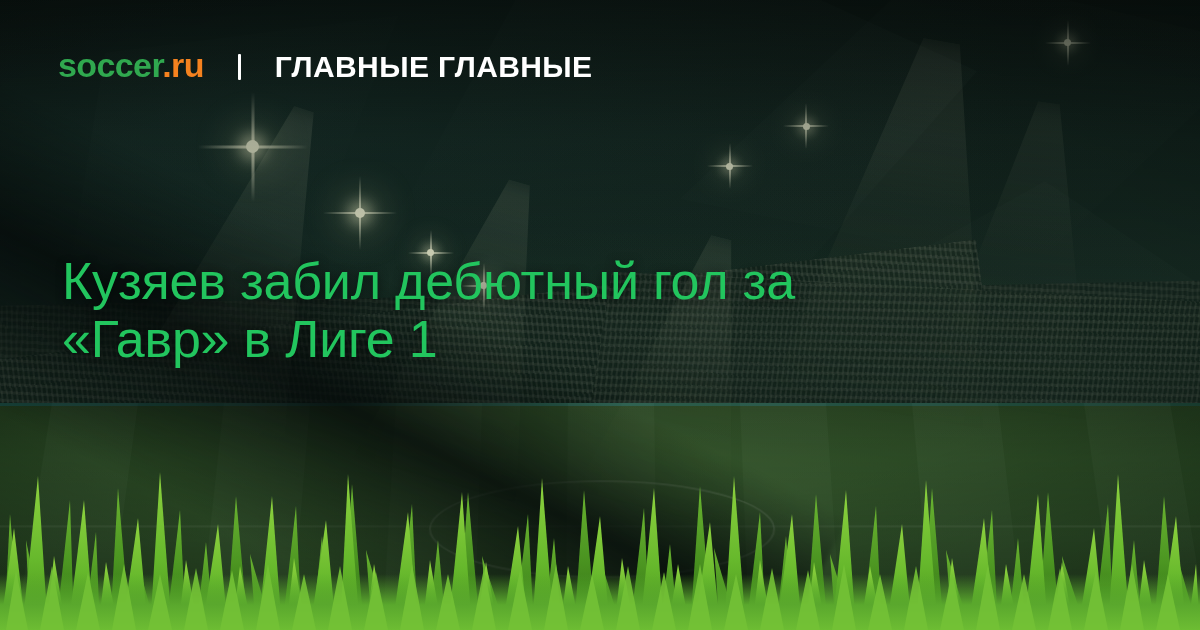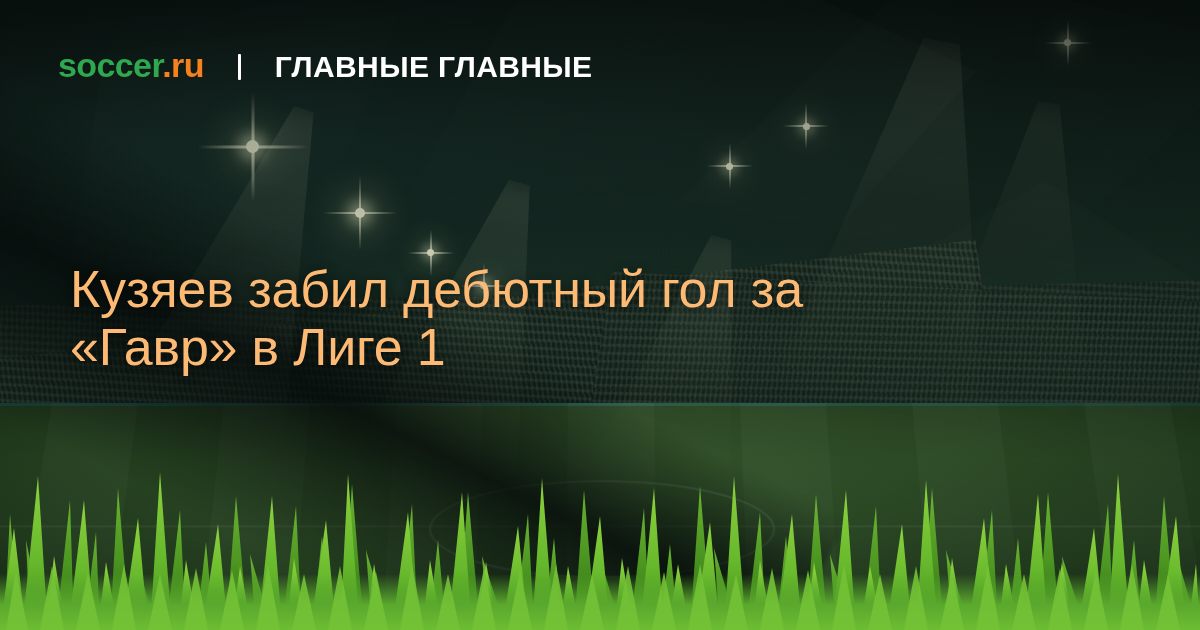--- a/index.html
+++ b/index.html
@@ -292,26 +292,26 @@
     line-height: 1;
     white-space: nowrap;
   }
 
   
   .headline {
     position: absolute;
     left: 58px;
     top: 248px;
     width: 900px;
-    margin: 12px;
+    margin: 4px;
     z-index: 6;
     font-size: 52px;
     font-weight: 400;
     line-height: 58px;
-    color: #fdba74;
+    color: #22c55e;
     letter-spacing: -.2px;
     text-shadow: 0 2px 10px rgba(0,0,0,.55);
   }
 </style>
 </head>
 <body>
 
 <div class="card">
 
   <div class="scene">

